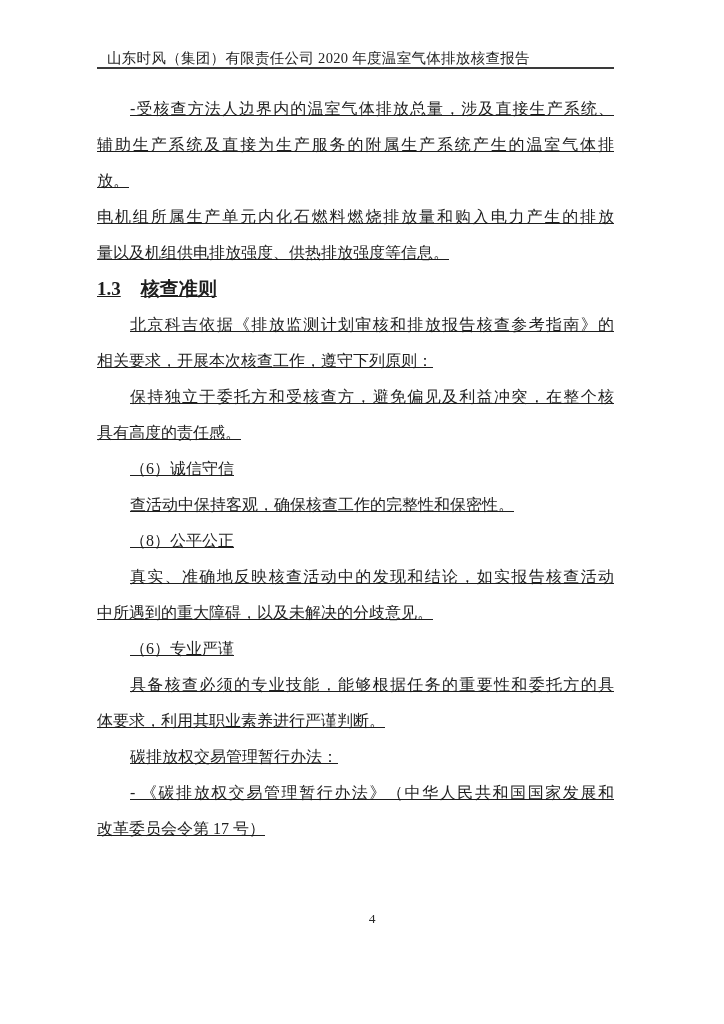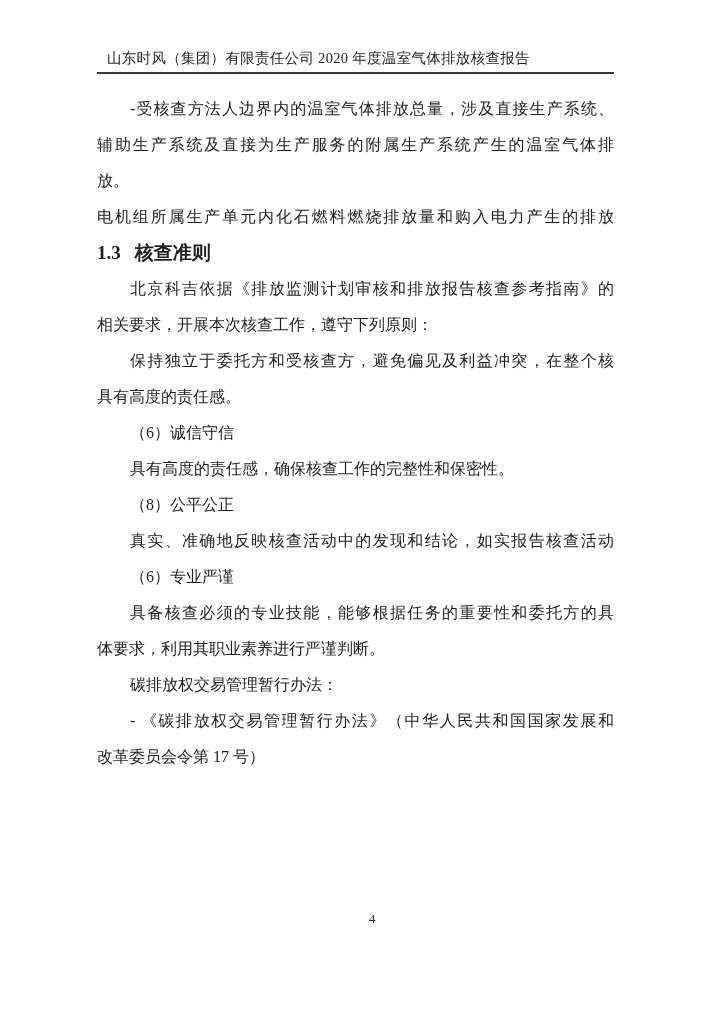--- a/index.html
+++ b/index.html
@@ -11,44 +11,43 @@
     overflow: hidden;
     font-family: "Liberation Serif", "DejaVu Serif", serif;
     color: #1e1e1e;
   }
   .header {
     position: absolute;
     left: 97px;
     top: 50px;
     width: 517px;
     border-bottom: 2px solid #3a3a3a;
-    padding-bottom: 5px;
   }
   .header-text {
     font-size: 14.5px;
     line-height: 17px;
     padding-left: 10px;
     letter-spacing: 0.3px;
     white-space: nowrap;
   }
   .doc-body {
     position: absolute;
     left: 97px;
     top: 91px;
     width: 517px;
     font-size: 16px;
     line-height: 36px;
   }
-  .para, .heading { margin: 0; padding: 0; }
+  .para, .heading { margin: 0; padding: 0; text-decoration: underline; }
   .heading {
     font-size: 19px;
     font-weight: bold;
     line-height: 36px;
   }
-  .sec-num { margin-right: 14px; }
+  .sec-num { margin-right: 20px; }
   .line { display: block; text-align: justify; }
   .line.fill { text-align-last: justify; }
   .line.first { text-indent: 33px; }
   .footer {
     position: absolute;
     left: 10px;
     top: 911px;
     width: 724px;
     text-align: center;
     font-size: 13.5px;
@@ -65,41 +64,43 @@
   </div>
 
   <div class="doc-body">
       <p class="para">
         <span class="line first fill">-受核查方法人边界内的温室气体排放总量，涉及直接生产系统、</span>
         <span class="line fill">辅助生产系统及直接为生产服务的附属生产系统产生的温室气体排</span>
         <span class="line">放。</span>
       </p>
       <p class="para">
         <span class="line fill">电机组所属生产单元内化石燃料燃烧排放量和购入电力产生的排放</span>
+        <span class="line">量以及机组供电排放强度、供热排放强度等信息。</span>
       </p>
       <h2 class="heading"><span class="sec-num">1.3</span><span>核查准则</span></h2>
       <p class="para">
         <span class="line first fill">北京科吉依据《排放监测计划审核和排放报告核查参考指南》的</span>
         <span class="line">相关要求，开展本次核查工作，遵守下列原则：</span>
       </p>
       <p class="para">
         <span class="line first fill">保持独立于委托方和受核查方，避免偏见及利益冲突，在整个核</span>
         <span class="line">具有高度的责任感。</span>
       </p>
       <p class="para">
         <span class="line first">（6）诚信守信</span>
       </p>
       <p class="para">
-        <span class="line first">具有高度的责任感，确保核查工作的完整性和保密性。</span>
+        <span class="line first">查活动中保持客观，确保核查工作的完整性和保密性。</span>
       </p>
       <p class="para">
         <span class="line first">（8）公平公正</span>
       </p>
       <p class="para">
         <span class="line first fill">真实、准确地反映核查活动中的发现和结论，如实报告核查活动</span>
+        <span class="line">中所遇到的重大障碍，以及未解决的分歧意见。</span>
       </p>
       <p class="para">
         <span class="line first">（6）专业严谨</span>
       </p>
       <p class="para">
         <span class="line first fill">具备核查必须的专业技能，能够根据任务的重要性和委托方的具</span>
         <span class="line">体要求，利用其职业素养进行严谨判断。</span>
       </p>
       <p class="para">
         <span class="line first">碳排放权交易管理暂行办法：</span>

